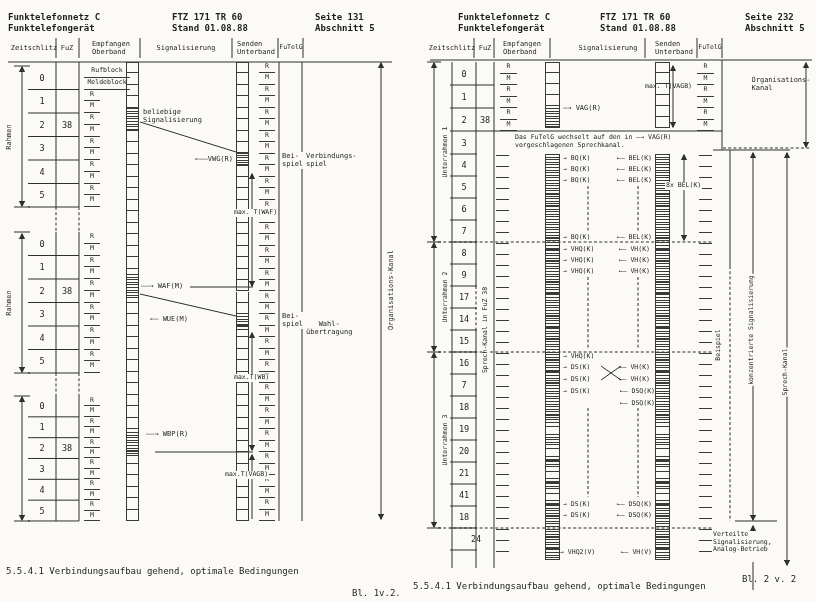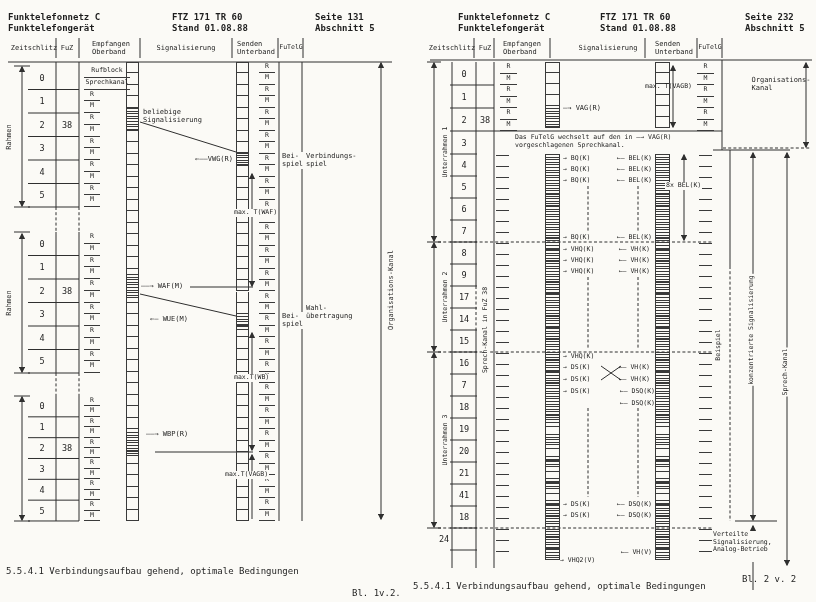--- a/index.html
+++ b/index.html
@@ -164,21 +164,21 @@
 Abschnitt 5</div>
 
   <div class="cap" style="left:6px;top:566px">5.5.4.1 Verbindungsaufbau gehend, optimale Bedingungen</div>
   <div class="cap" style="left:352px;top:588px">Bl. 1v.2.</div>
   <div class="cap" style="left:413px;top:581px">5.5.4.1 Verbindungsaufbau gehend, optimale Bedingungen</div>
   <div class="cap" style="left:742px;top:574px">Bl. 2 v. 2</div>
 
   <div id="gen">
       <div class="num" style="left: 42px; top: 77.75px;">0</div>
       <div class="lc" style="left: 84px; top: 66px; width: 46px; height: 11.75px; line-height: 9.75px;">Rufblock</div>
-      <div class="lc" style="left: 84px; top: 77.75px; width: 46px; height: 11.75px; line-height: 9.75px;">Sprechkanal</div>
+      <div class="lc" style="left: 84px; top: 77.75px; width: 46px; height: 11.75px; line-height: 9.75px;">Meldeblock</div>
       <div class="num" style="left: 42px; top: 101.25px;">1</div>
       <div class="lc" style="left: 84px; top: 89.5px; width: 16px; height: 11.75px; line-height: 9.75px;">R</div>
       <div class="lc" style="left: 84px; top: 101.25px; width: 16px; height: 11.75px; line-height: 9.75px;">M</div>
       <div class="num" style="left: 42px; top: 124.75px;">2</div>
       <div class="lc" style="left: 84px; top: 113px; width: 16px; height: 11.75px; line-height: 9.75px;">R</div>
       <div class="lc" style="left: 84px; top: 124.75px; width: 16px; height: 11.75px; line-height: 9.75px;">M</div>
       <div class="num" style="left: 42px; top: 148.25px;">3</div>
       <div class="lc" style="left: 84px; top: 136.5px; width: 16px; height: 11.75px; line-height: 9.75px;">R</div>
       <div class="lc" style="left: 84px; top: 148.25px; width: 16px; height: 11.75px; line-height: 9.75px;">M</div>
       <div class="num" style="left: 42px; top: 171.75px;">4</div>
@@ -366,21 +366,21 @@
       <div class="t" style="left: 233px; top: 155px; font-size: 7px; transform: translateX(-100%);">←——VWG(R)</div>
       <div class="t bg" style="left: 281px; top: 152px; font-size: 7px;">Bei-
 spiel</div>
       <div class="t" style="left: 306px; top: 152px; font-size: 7px;">Verbindungs-
 spiel</div>
       <div class="t bg" style="left: 233px; top: 209px; font-size: 6.5px;">max. T(WAF)</div>
       <div class="t" style="left: 141px; top: 282px; font-size: 7px;">——→ WAF(M)</div>
       <div class="t" style="left: 150px; top: 315px; font-size: 7px;">←— WUE(M)</div>
       <div class="t bg" style="left: 281px; top: 312px; font-size: 7px;">Bei-
 spiel</div>
-      <div class="t" style="left: 306px; top: 304px; font-size: 7px;">Wahl-
+      <div class="t" style="left: 306px; top: 320px; font-size: 7px; text-align: center;">Wahl-
 übertragung</div>
       <div class="t bg" style="left: 233px; top: 374px; font-size: 6.5px;">max.T(WB)</div>
       <div class="t" style="left: 146px; top: 430px; font-size: 7px;">——→ WBP(R)</div>
       <div class="t bg" style="left: 224px; top: 471px; font-size: 6.5px;">max.T(VAGB)</div>
       <div class="t" style="left: 391px; top: 290px; font-size: 7px; transform: translate(-50%, -50%) rotate(-90deg);">Organisations-Kanal</div>
       <div class="num" style="left: 464px; top: 73.5px;">0</div>
       <div class="num" style="left: 464px; top: 96.5px;">1</div>
       <div class="num" style="left: 464px; top: 119.5px;">2</div>
       <div class="num" style="left: 464px; top: 142.5px;">3</div>
       <div class="num" style="left: 464px; top: 165px;">4</div>
@@ -393,21 +393,21 @@
       <div class="num" style="left: 464px; top: 319px;">14</div>
       <div class="num" style="left: 464px; top: 341px;">15</div>
       <div class="num" style="left: 464px; top: 363px;">16</div>
       <div class="num" style="left: 464px; top: 385px;">7</div>
       <div class="num" style="left: 464px; top: 407px;">18</div>
       <div class="num" style="left: 464px; top: 429px;">19</div>
       <div class="num" style="left: 464px; top: 451px;">20</div>
       <div class="num" style="left: 464px; top: 473px;">21</div>
       <div class="num" style="left: 464px; top: 495px;">41</div>
       <div class="num" style="left: 464px; top: 517px;">18</div>
-      <div class="num" style="left: 444px; top: 539px;">24</div>
+      <div class="num" style="left: 476px; top: 539px;">24</div>
       <div class="num" style="left: 485px; top: 119.5px;">38</div>
       <div class="lc" style="left: 500px; top: 62px; width: 17px; height: 11.5px; line-height: 9.5px;">R</div>
       <div class="lc" style="left: 500px; top: 73.5px; width: 17px; height: 11.5px; line-height: 9.5px;">M</div>
       <div class="lc" style="left: 500px; top: 85px; width: 17px; height: 11.5px; line-height: 9.5px;">R</div>
       <div class="lc" style="left: 500px; top: 96.5px; width: 17px; height: 11.5px; line-height: 9.5px;">M</div>
       <div class="lc" style="left: 500px; top: 108px; width: 17px; height: 11.5px; line-height: 9.5px;">R</div>
       <div class="lc" style="left: 500px; top: 119.5px; width: 17px; height: 11.5px; line-height: 9.5px;">M</div>
       <div class="lc" style="left: 697px; top: 62px; width: 17px; height: 11.5px; line-height: 9.5px;">R</div>
       <div class="lc" style="left: 697px; top: 73.5px; width: 17px; height: 11.5px; line-height: 9.5px;">M</div>
       <div class="lc" style="left: 697px; top: 85px; width: 17px; height: 11.5px; line-height: 9.5px;">R</div>
@@ -621,21 +621,21 @@
       <div class="t" style="left: 650px; top: 364px; font-size: 6.5px; transform: translateX(-100%);">←— VH(K)</div>
       <div class="t" style="left: 563px; top: 376px; font-size: 6.5px;">→ DS(K)</div>
       <div class="t" style="left: 650px; top: 376px; font-size: 6.5px; transform: translateX(-100%);">←— VH(K)</div>
       <div class="t" style="left: 563px; top: 388px; font-size: 6.5px;">→ DS(K)</div>
       <div class="t" style="left: 655px; top: 388px; font-size: 6.5px; transform: translateX(-100%);">←— DSQ(K)</div>
       <div class="t" style="left: 655px; top: 400px; font-size: 6.5px; transform: translateX(-100%);">←— DSQ(K)</div>
       <div class="t" style="left: 563px; top: 501px; font-size: 6.5px;">→ DS(K)</div>
       <div class="t" style="left: 652px; top: 501px; font-size: 6.5px; transform: translateX(-100%);">←— DSQ(K)</div>
       <div class="t" style="left: 563px; top: 512px; font-size: 6.5px;">→ DS(K)</div>
       <div class="t" style="left: 652px; top: 512px; font-size: 6.5px; transform: translateX(-100%);">←— DSQ(K)</div>
-      <div class="t" style="left: 560px; top: 549px; font-size: 6.5px; margin-top: 8px;">→ VHQ2(V)</div>
+      <div class="t" style="left: 560px; top: 549px; font-size: 6.5px;">→ VHQ2(V)</div>
       <div class="t" style="left: 652px; top: 549px; font-size: 6.5px; transform: translateX(-100%);">←— VH(V)</div>
       <div class="t" style="left: 719px; top: 345px; font-size: 6.5px; transform: translate(-50%, -50%) rotate(-90deg);">Beispiel</div>
       <div class="t bg" style="left: 752px; top: 330px; font-size: 6.5px; transform: translate(-50%, -50%) rotate(-90deg);">konzentrierte Signalisierung</div>
       <div class="t bg" style="left: 786px; top: 372px; font-size: 6.5px; transform: translate(-50%, -50%) rotate(-90deg);">Sprech-Kanal</div>
       <div class="t bg" style="left: 712px; top: 531px; font-size: 6.5px;">Verteilte
 Signalisierung,
 Analog-Betrieb</div>
     </div>
 </div>
 

